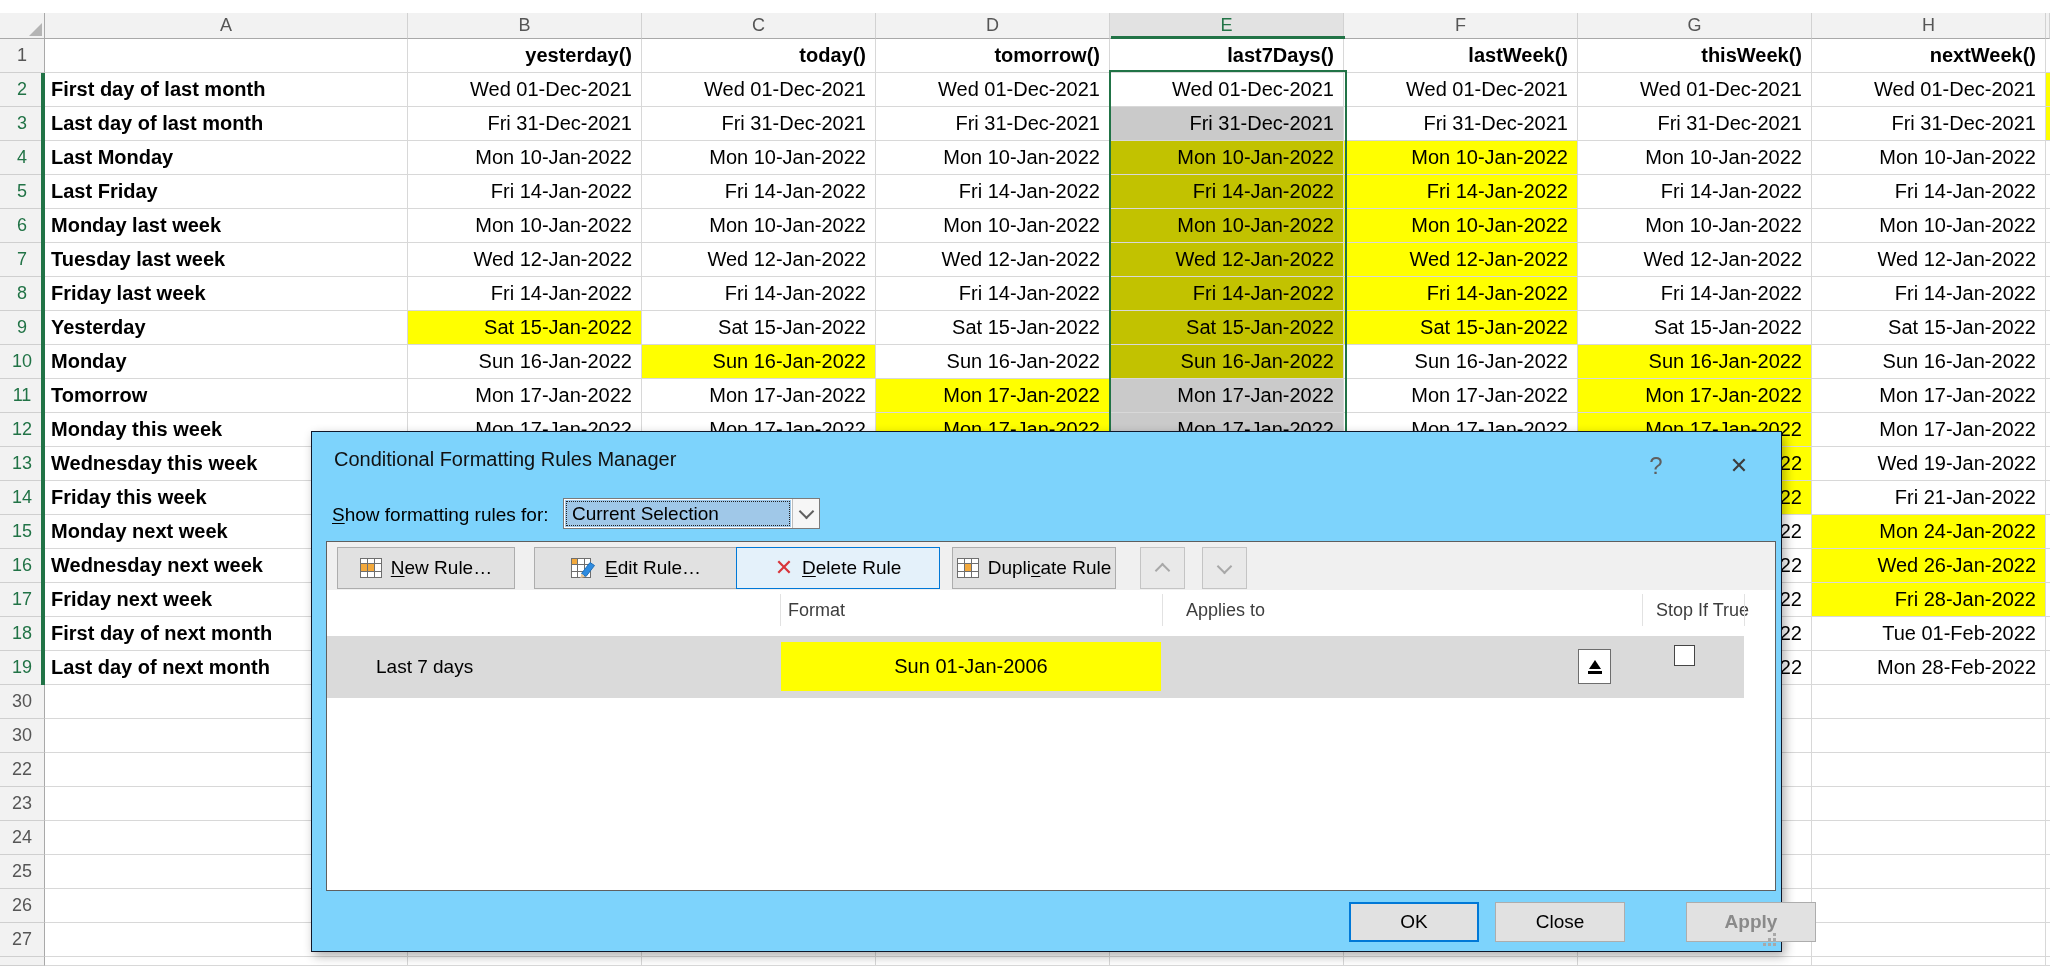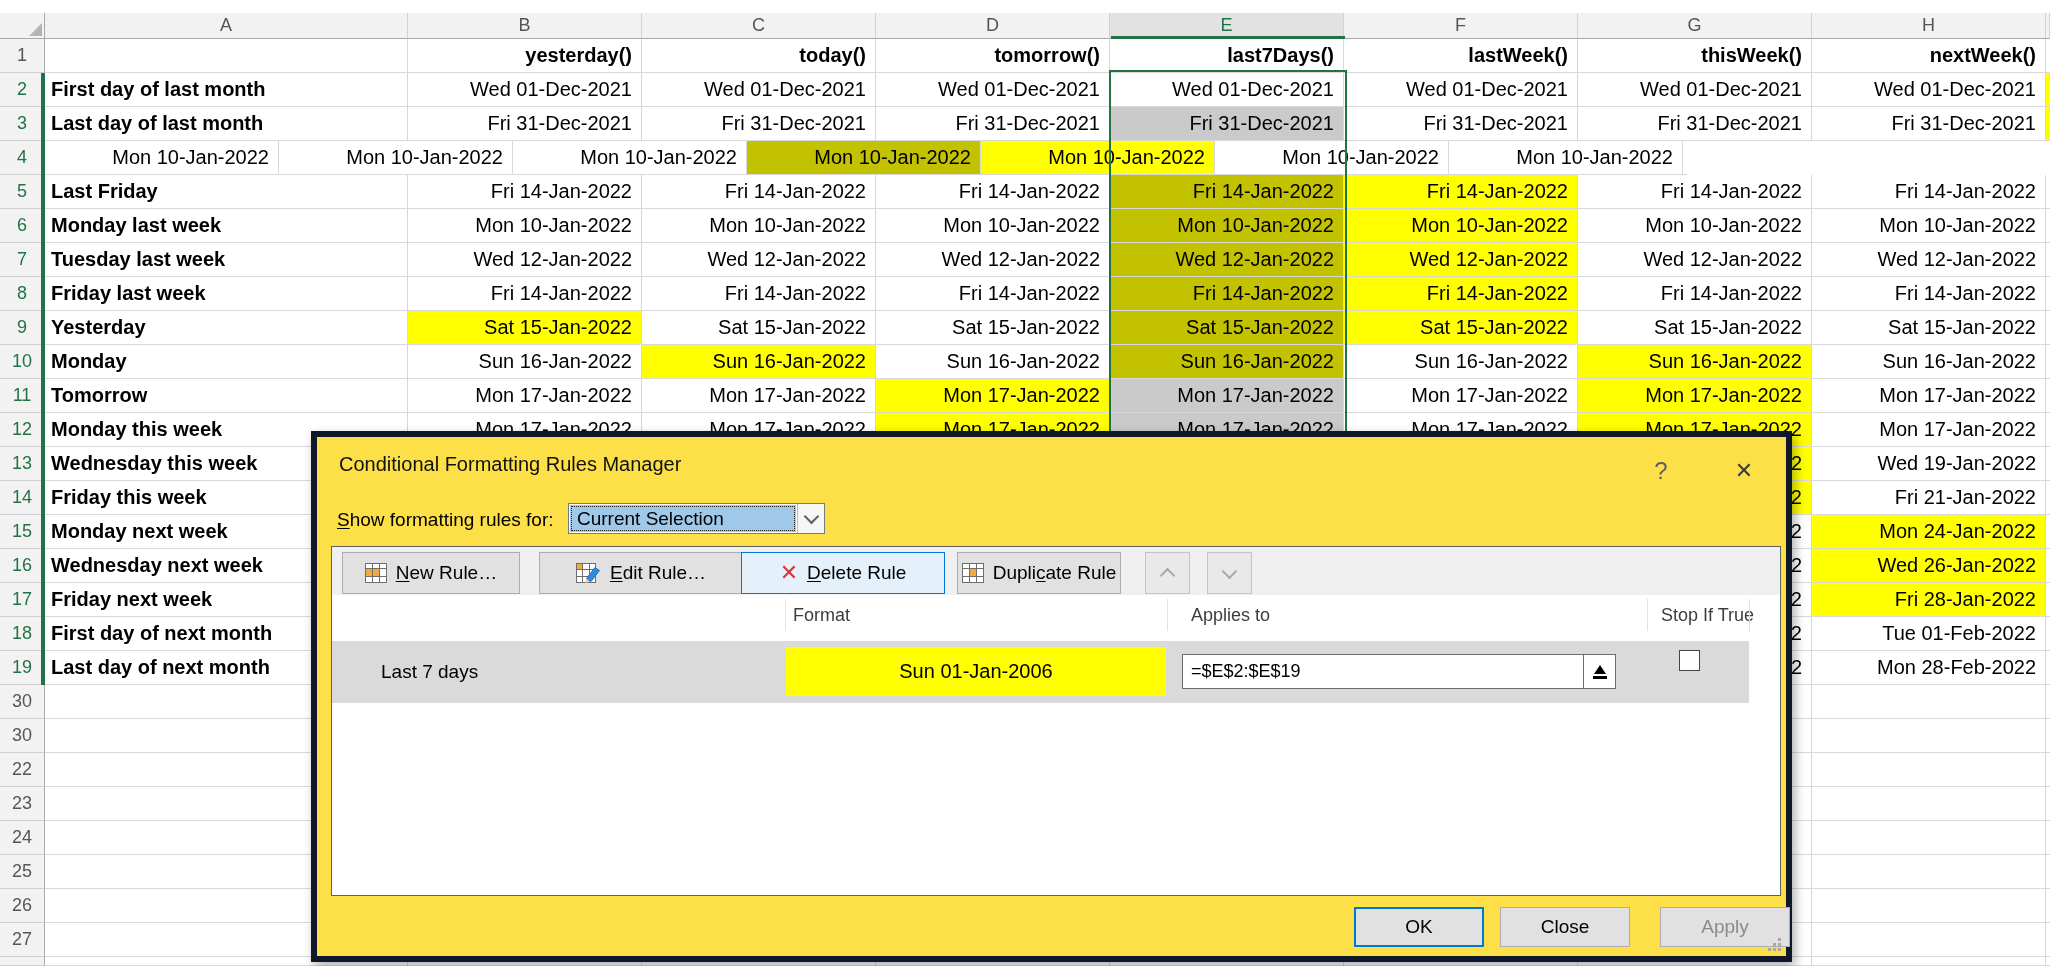--- a/index.html
+++ b/index.html
@@ -27,22 +27,22 @@
   .cell.sl{border-right:none;}
   .w-rh{width:45px;}.w-A{width:363px;}.w-c{width:234px;}.w-sl{width:4px;}
 
   
   #sel-border{position:absolute;left:1109px;top:70px;width:238px;height:616px;box-sizing:border-box;
               border:2px solid #217346;pointer-events:none;z-index:5;}
   #e-underline{position:absolute;left:1111px;top:36px;width:234px;height:3px;background:#217346;z-index:6;}
   #row-accent{position:absolute;left:41px;top:73px;width:4px;height:612px;background:#217346;z-index:6;}
 
   
-  #dialog{position:absolute;left:311px;top:431px;width:1469px;height:519px;background:#fde047;
-          border:6px solid #0f172a;box-sizing:content-box;box-shadow:3px 4px 10px rgba(0,0,0,.32);
+  #dialog{position:absolute;left:311px;top:431px;width:1469px;height:519px;background:#7dd3fc;
+          border:1px solid #0f172a;box-sizing:content-box;box-shadow:3px 4px 10px rgba(0,0,0,.32);
           z-index:20;font-size:19px;color:#000;}
   .dlg-title{position:absolute;left:22px;top:16px;font-size:20px;color:#111;}
   .dlg-help{position:absolute;left:1327px;top:18px;width:34px;height:32px;font-size:24px;color:#5f5f5f;
             display:flex;align-items:center;justify-content:center;}
   .dlg-close{position:absolute;left:1410px;top:18px;width:34px;height:32px;font-size:22px;color:#3c3c3c;
              display:flex;align-items:center;justify-content:center;}
   .show-label{position:absolute;left:20px;top:72px;}
   .u{text-decoration:underline;text-underline-offset:2px;}
   .combo{position:absolute;left:251px;top:66px;width:257px;height:31px;box-sizing:border-box;
          border:1px solid #7b7b7b;background:#fff;display:flex;}
@@ -85,21 +85,21 @@
   .pick-tri{width:0;height:0;border-left:6px solid transparent;border-right:6px solid transparent;
             border-bottom:9px solid #000;}
   .pick-bar{width:14px;height:3px;background:#000;margin-top:2px;}
   .stop-cb{position:absolute;left:1347px;top:9px;width:21px;height:21px;box-sizing:border-box;
            border:1px solid #454545;background:#fff;}
 
   .fbtn{position:absolute;top:470px;width:130px;height:40px;box-sizing:border-box;background:#e1e1e1;
         border:1px solid #adadad;display:flex;align-items:center;justify-content:center;font-size:19px;}
   #btn-ok{left:1037px;border:2px solid #0078d7;}
   #btn-close{left:1183px;}
-  #btn-apply{left:1343px;color:#8a8a8a;}
+  #btn-apply{left:1374px;color:#8a8a8a;font-weight:bold;}
   .grip{position:absolute;right:5px;bottom:5px;width:16px;height:16px;}
   .grip i{position:absolute;right:0;bottom:0;width:3px;height:3px;background:#a8a8a8;
           box-shadow:-5px 0 #a8a8a8,-10px 0 #a8a8a8,0 -5px #a8a8a8,-5px -5px #a8a8a8,0 -10px #a8a8a8;}
 </style>
 </head>
 <body>
 
 <div id="stage">
 
   <div id="sheet">
@@ -148,20 +148,21 @@
         <div class="cell w-c date">Fri 31-Dec-2021</div>
         <div class="cell w-c date">Fri 31-Dec-2021</div>
         <div class="cell w-c date" style="background: rgb(202, 202, 202);">Fri 31-Dec-2021</div>
         <div class="cell w-c date">Fri 31-Dec-2021</div>
         <div class="cell w-c date">Fri 31-Dec-2021</div>
         <div class="cell w-c date">Fri 31-Dec-2021</div>
         <div class="cell sl w-sl" style="background: rgb(255, 255, 0);"></div>
       </div>
       <div class="sheet-row">
         <div class="cell rh w-rh sel">4</div>
+        <div class="cell lbl w-A">Last Monday</div>
         <div class="cell w-c date">Mon 10-Jan-2022</div>
         <div class="cell w-c date">Mon 10-Jan-2022</div>
         <div class="cell w-c date">Mon 10-Jan-2022</div>
         <div class="cell w-c date" style="background: rgb(194, 194, 0);">Mon 10-Jan-2022</div>
         <div class="cell w-c date" style="background: rgb(255, 255, 0);">Mon 10-Jan-2022</div>
         <div class="cell w-c date">Mon 10-Jan-2022</div>
         <div class="cell w-c date">Mon 10-Jan-2022</div>
         <div class="cell sl w-sl"></div>
       </div>
       <div class="sheet-row">
@@ -516,21 +517,20 @@
       <div class="lh-text" id="lh-applies">Applies to</div>
       <div class="lh-text" id="lh-stop">Stop If True</div>
       <div class="lh-sep" style="left:453px"></div>
       <div class="lh-sep" style="left:835px"></div>
       <div class="lh-sep" style="left:1315px"></div>
       <div class="lh-sep" style="left:1417px"></div>
 
       <div class="rule-row">
         <div class="rule-name">Last 7 days</div>
         <div class="fmt-preview">Sun 01-Jan-2006</div>
-        <input class="applies-input" value="=$E$2:$E$19" style="">
         <div class="picker">
           <span class="pick-tri"></span>
           <span class="pick-bar"></span>
         </div>
         <div class="stop-cb"></div>
       </div>
     </div>
 
     <div class="fbtn" id="btn-ok">OK</div>
     <div class="fbtn" id="btn-close">Close</div>

